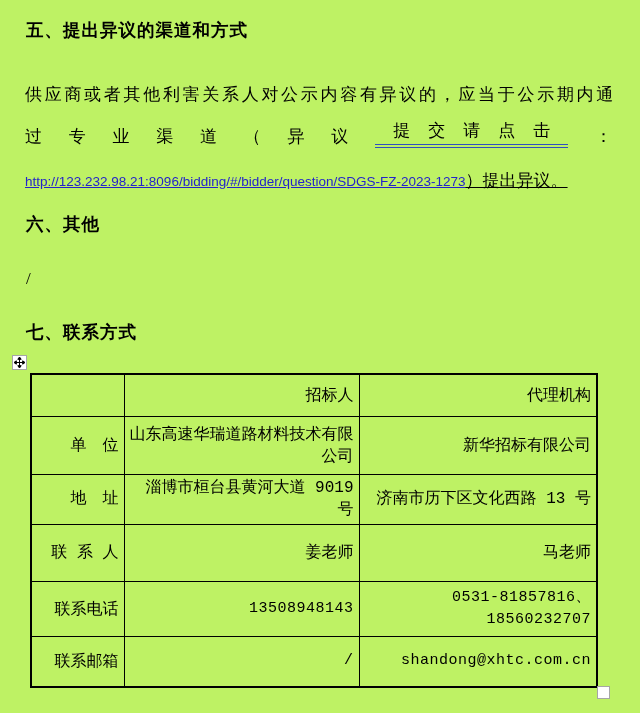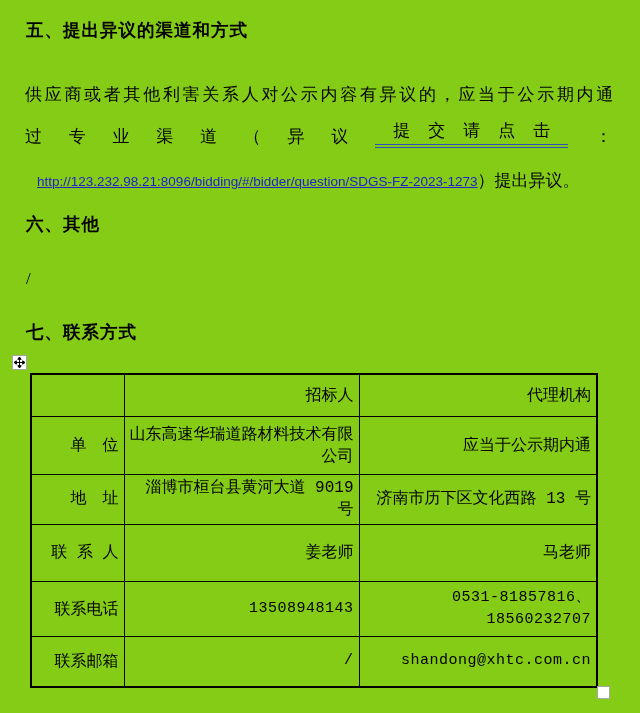--- a/index.html
+++ b/index.html
@@ -1,20 +1,20 @@
 <!DOCTYPE html>
 <html style="--link-color: #2323cb; --underline-color: #2f4fc0;"><head>
 <meta charset="utf-8">
 <style>
   html, body { margin: 0; padding: 0; background: #ffffff; }
   .page {
     position: relative;
     width: 640px;
     height: 713px;
-    background: #84cc16;
+    background: #bef264;
     color: #000000;
     font-family: "Liberation Serif", serif;
     overflow: hidden;
   }
   .abs { position: absolute; }
 
   .heading {
     left: 26px;
     font-family: "Liberation Sans", sans-serif;
     font-weight: bold;
@@ -42,23 +42,24 @@
   .body-line2 .j-char { flex: 0 0 auto; }
   .link-underline {
     display: flex;
     width: 193px;
     justify-content: space-evenly;
     border-bottom: 4px double var(--underline-color, #2f4fc0);
     padding-bottom: 2px;
     cursor: pointer;
   }
   .body-line3 {
-    left: 37px; top: 169px; width: 600px;
+    left: 25px; top: 169px; width: 600px;
     font-size: 17px;
     white-space: nowrap;
+    text-decoration: underline;
   }
   .url-link {
     font-family: "Liberation Sans", sans-serif;
     font-size: 13.5px;
     color: var(--link-color, #2323cb);
     text-decoration: underline;
     cursor: pointer;
   }
   .slash-line {
     left: 26px; top: 269px;
@@ -176,21 +177,21 @@
       <tr class="r-header">
         <th></th>
         <th>招标人</th>
         <th>代理机构</th>
       </tr>
     </thead>
     <tbody id="tableBody">
         <tr class="r-0">
           <td class="label-cell">单　位</td>
           <td>山东高速华瑞道路材料技术有限公司</td>
-          <td>应当于公示期内通</td>
+          <td>新华招标有限公司</td>
         </tr>
         <tr class="r-1">
           <td class="label-cell">地　址</td>
           <td>淄博市桓台县黄河大道 9019 号</td>
           <td>济南市历下区文化西路 13 号</td>
         </tr>
         <tr class="r-2">
           <td class="label-cell">联 系 人</td>
           <td>姜老师</td>
           <td>马老师</td>

